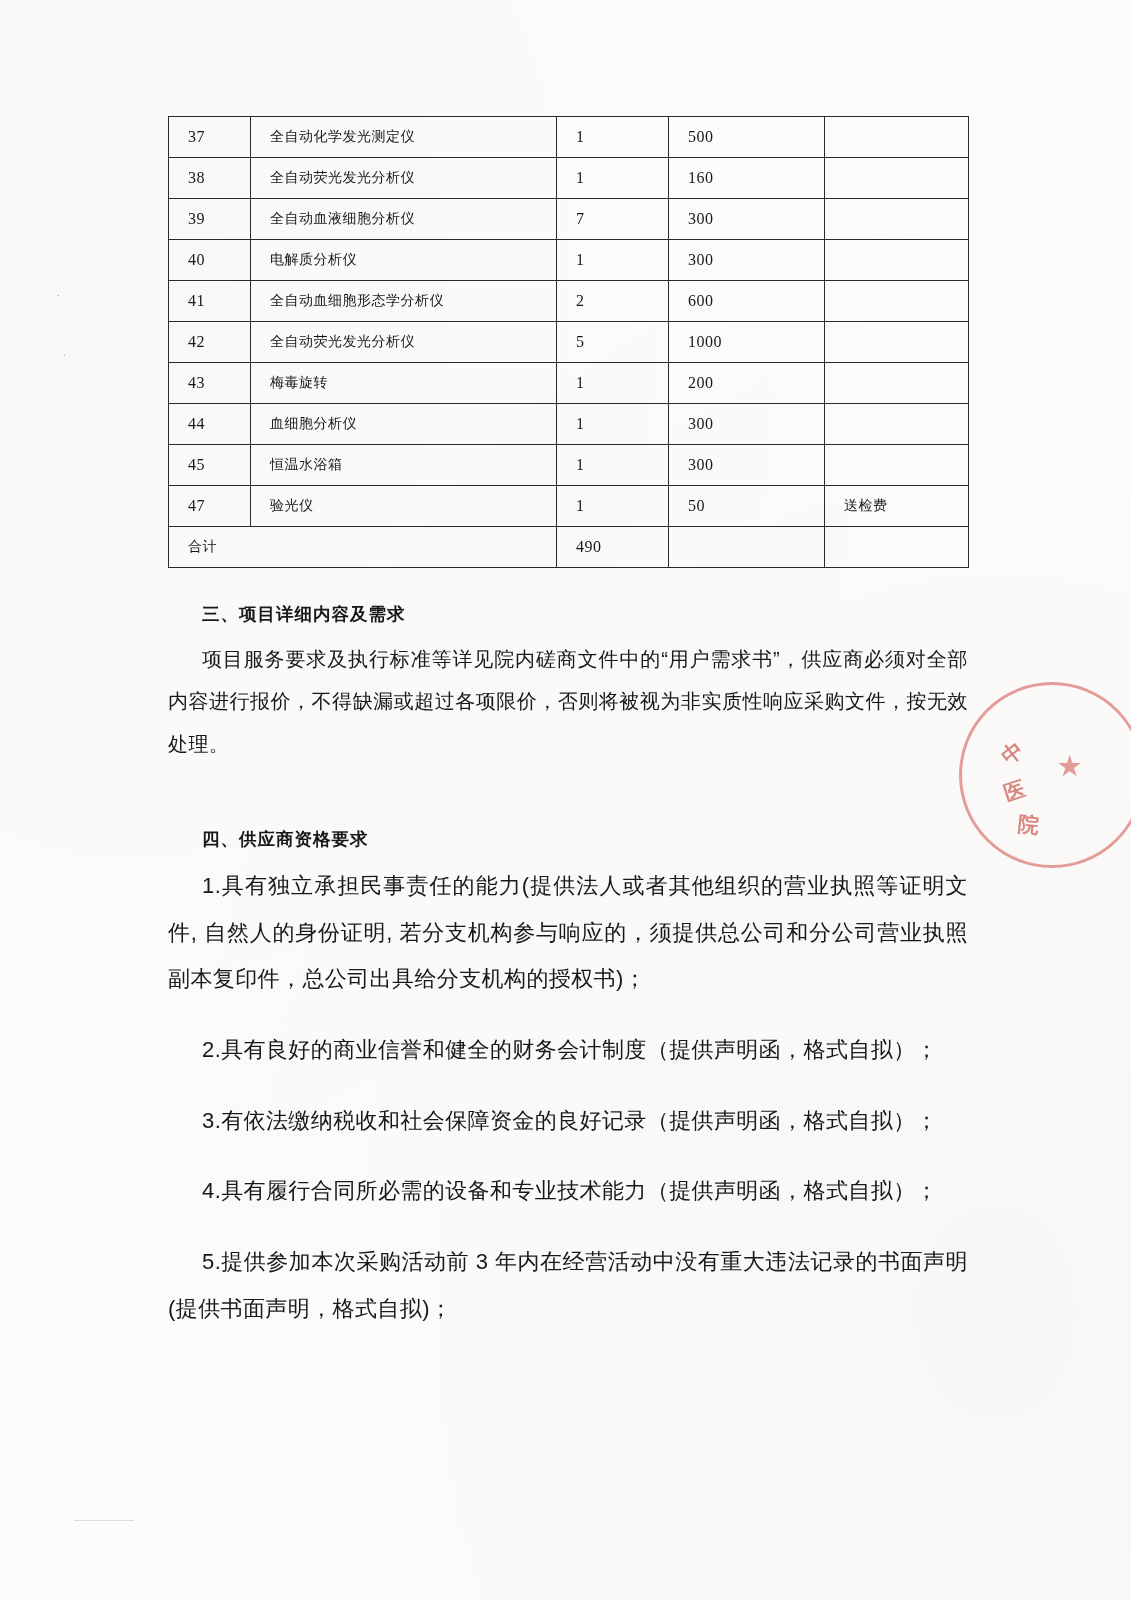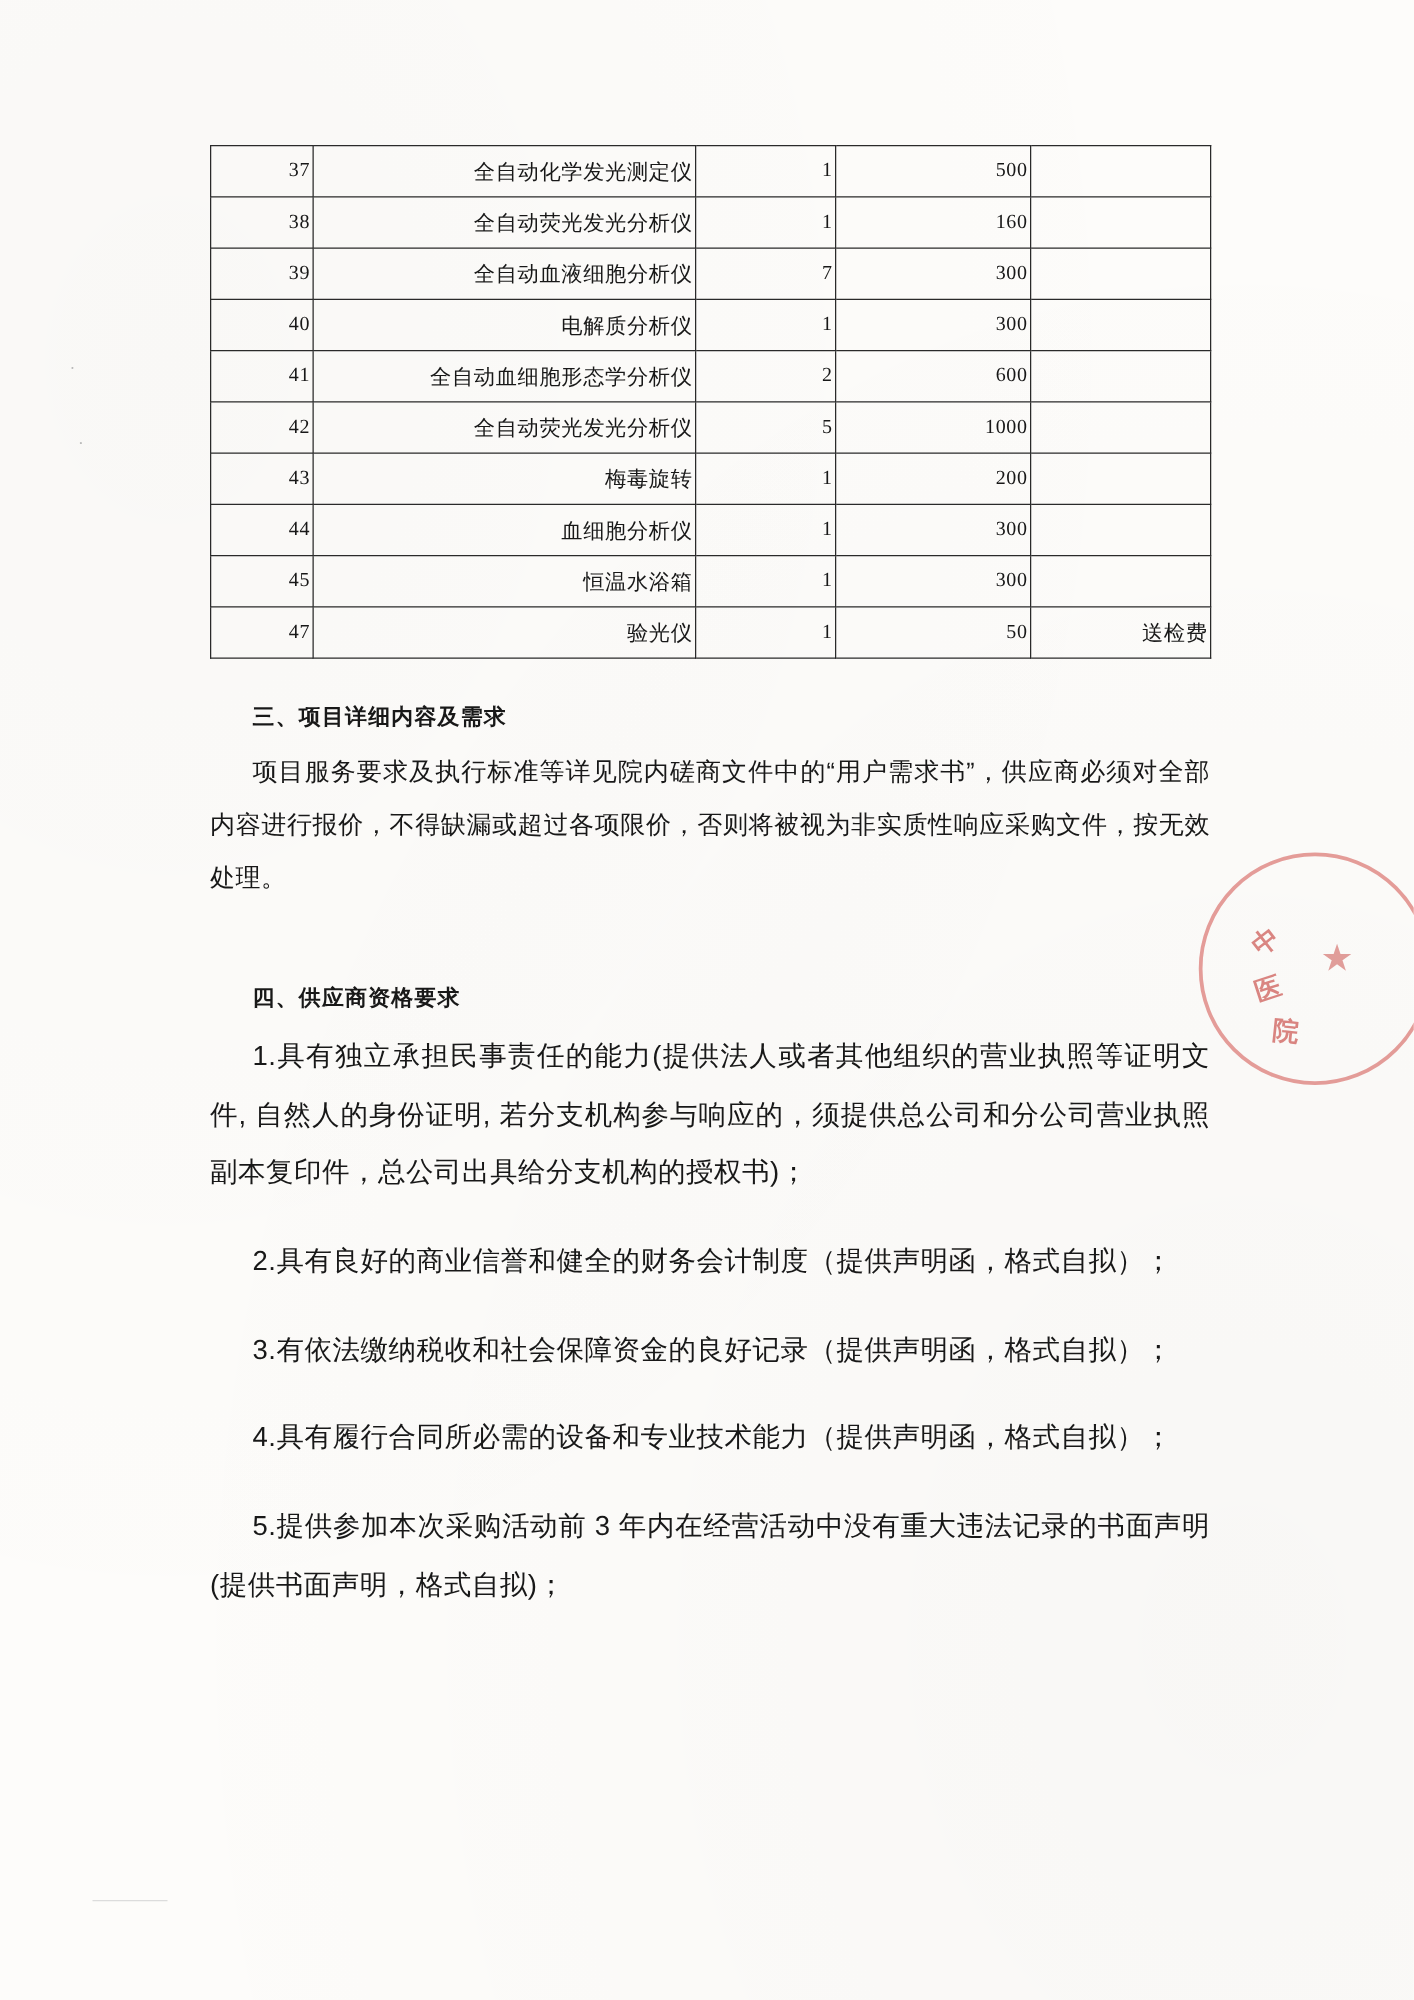--- a/index.html
+++ b/index.html
@@ -41,38 +41,38 @@
   
   table.items {
     border-collapse: collapse;
     width: 800px;
     table-layout: fixed;
     font-size: 16.5px;
   }
   table.items td {
     border: 1.3px solid #2a2a2a;
     height: 40px;
-    text-align: right;
+    text-align: left;
     vertical-align: middle;
-    padding: 0 2px;
+    padding: 0 19px;
     letter-spacing: 0.5px;
   }
   col.c-no    { width: 82px; }
   col.c-name  { width: 306px; }
   col.c-qty   { width: 112px; }
   col.c-price { width: 156px; }
   col.c-note  { width: 144px; }
 
   .num {
     font-family: "Liberation Serif", serif;
     font-size: 16px;
   }
   .cn {
     font-family: "DejaVu Serif", "Liberation Serif", serif;
-    font-size: 17px;
+    font-size: 14px;
   }
 
   
   h2.section {
     font-family: Liberation Serif, serif;
     font-weight: bold;
     font-size: 17.5px;
     margin: 34px 0 12px 34px;
     letter-spacing: 1px;
   }
@@ -225,20 +225,26 @@
             <td class="num">300</td>
             <td class="cn"></td>
           </tr>
           <tr>
             <td class="num">47</td>
             <td class="cn">验光仪</td>
             <td class="num">1</td>
             <td class="num">50</td>
             <td class="cn">送检费</td>
           </tr>
+          <tr>
+            <td colspan="2" class="cn">合计</td>
+            <td class="num">490</td>
+            <td></td>
+            <td></td>
+          </tr>
         </tbody>
     </table>
 
     <h2 class="section">三、项目详细内容及需求</h2>
     <p class="para">项目服务要求及执行标准等详见院内磋商文件中的“用户需求书”，供应商必须对全部内容进行报价，不得缺漏或超过各项限价，否则将被视为非实质性响应采购文件，按无效处理。</p>
 
     <div class="gap-md"></div>
 
     <h2 class="section">四、供应商资格要求</h2>
 

